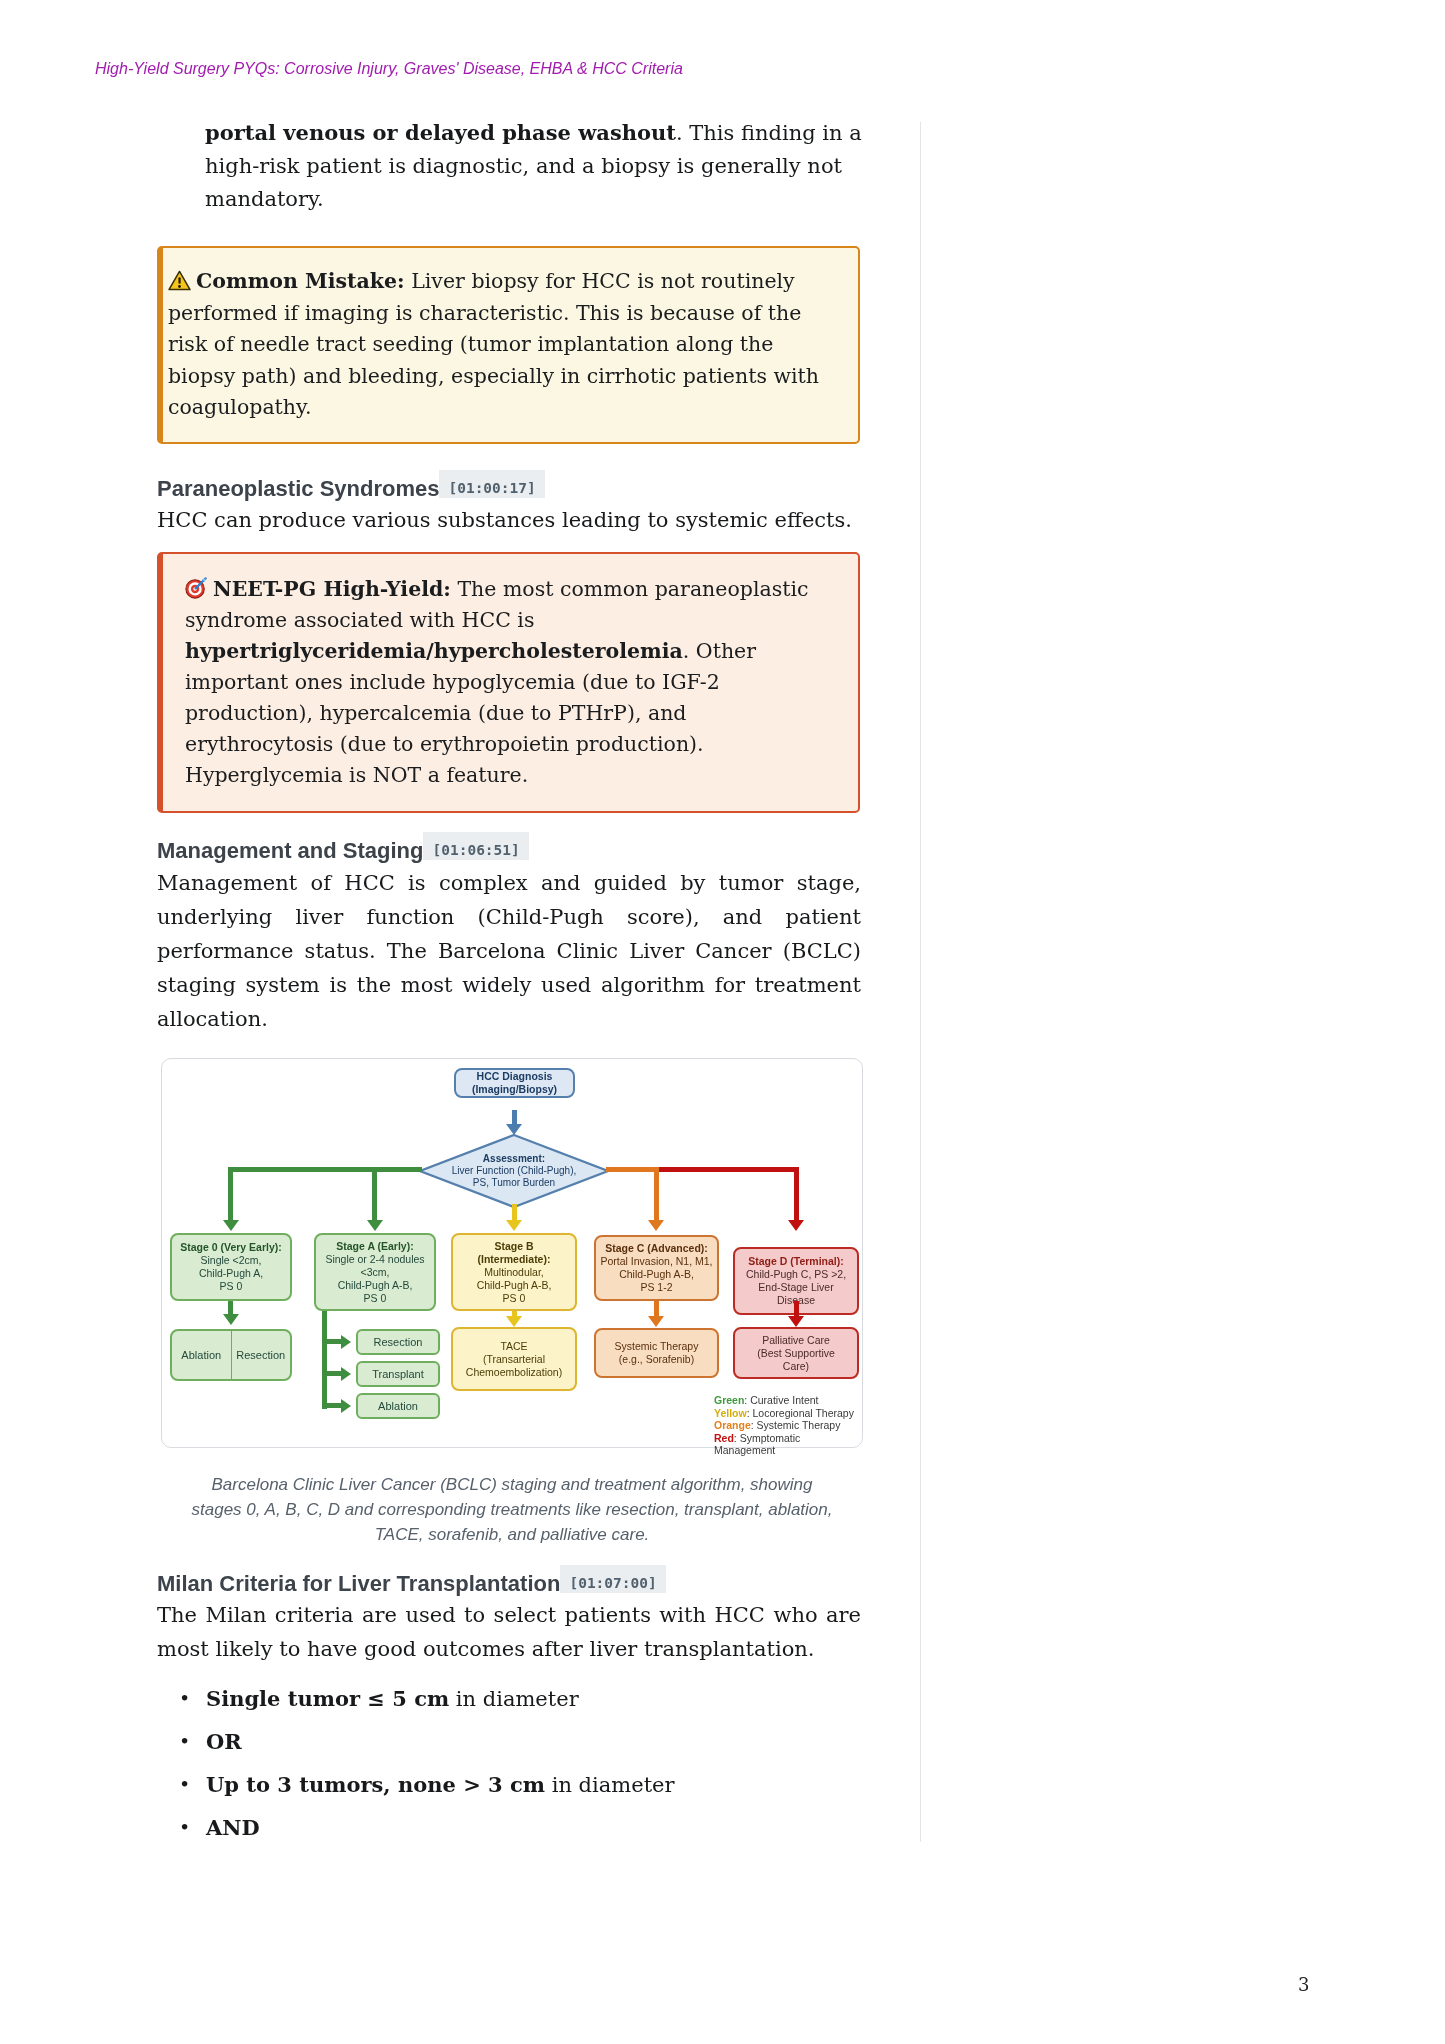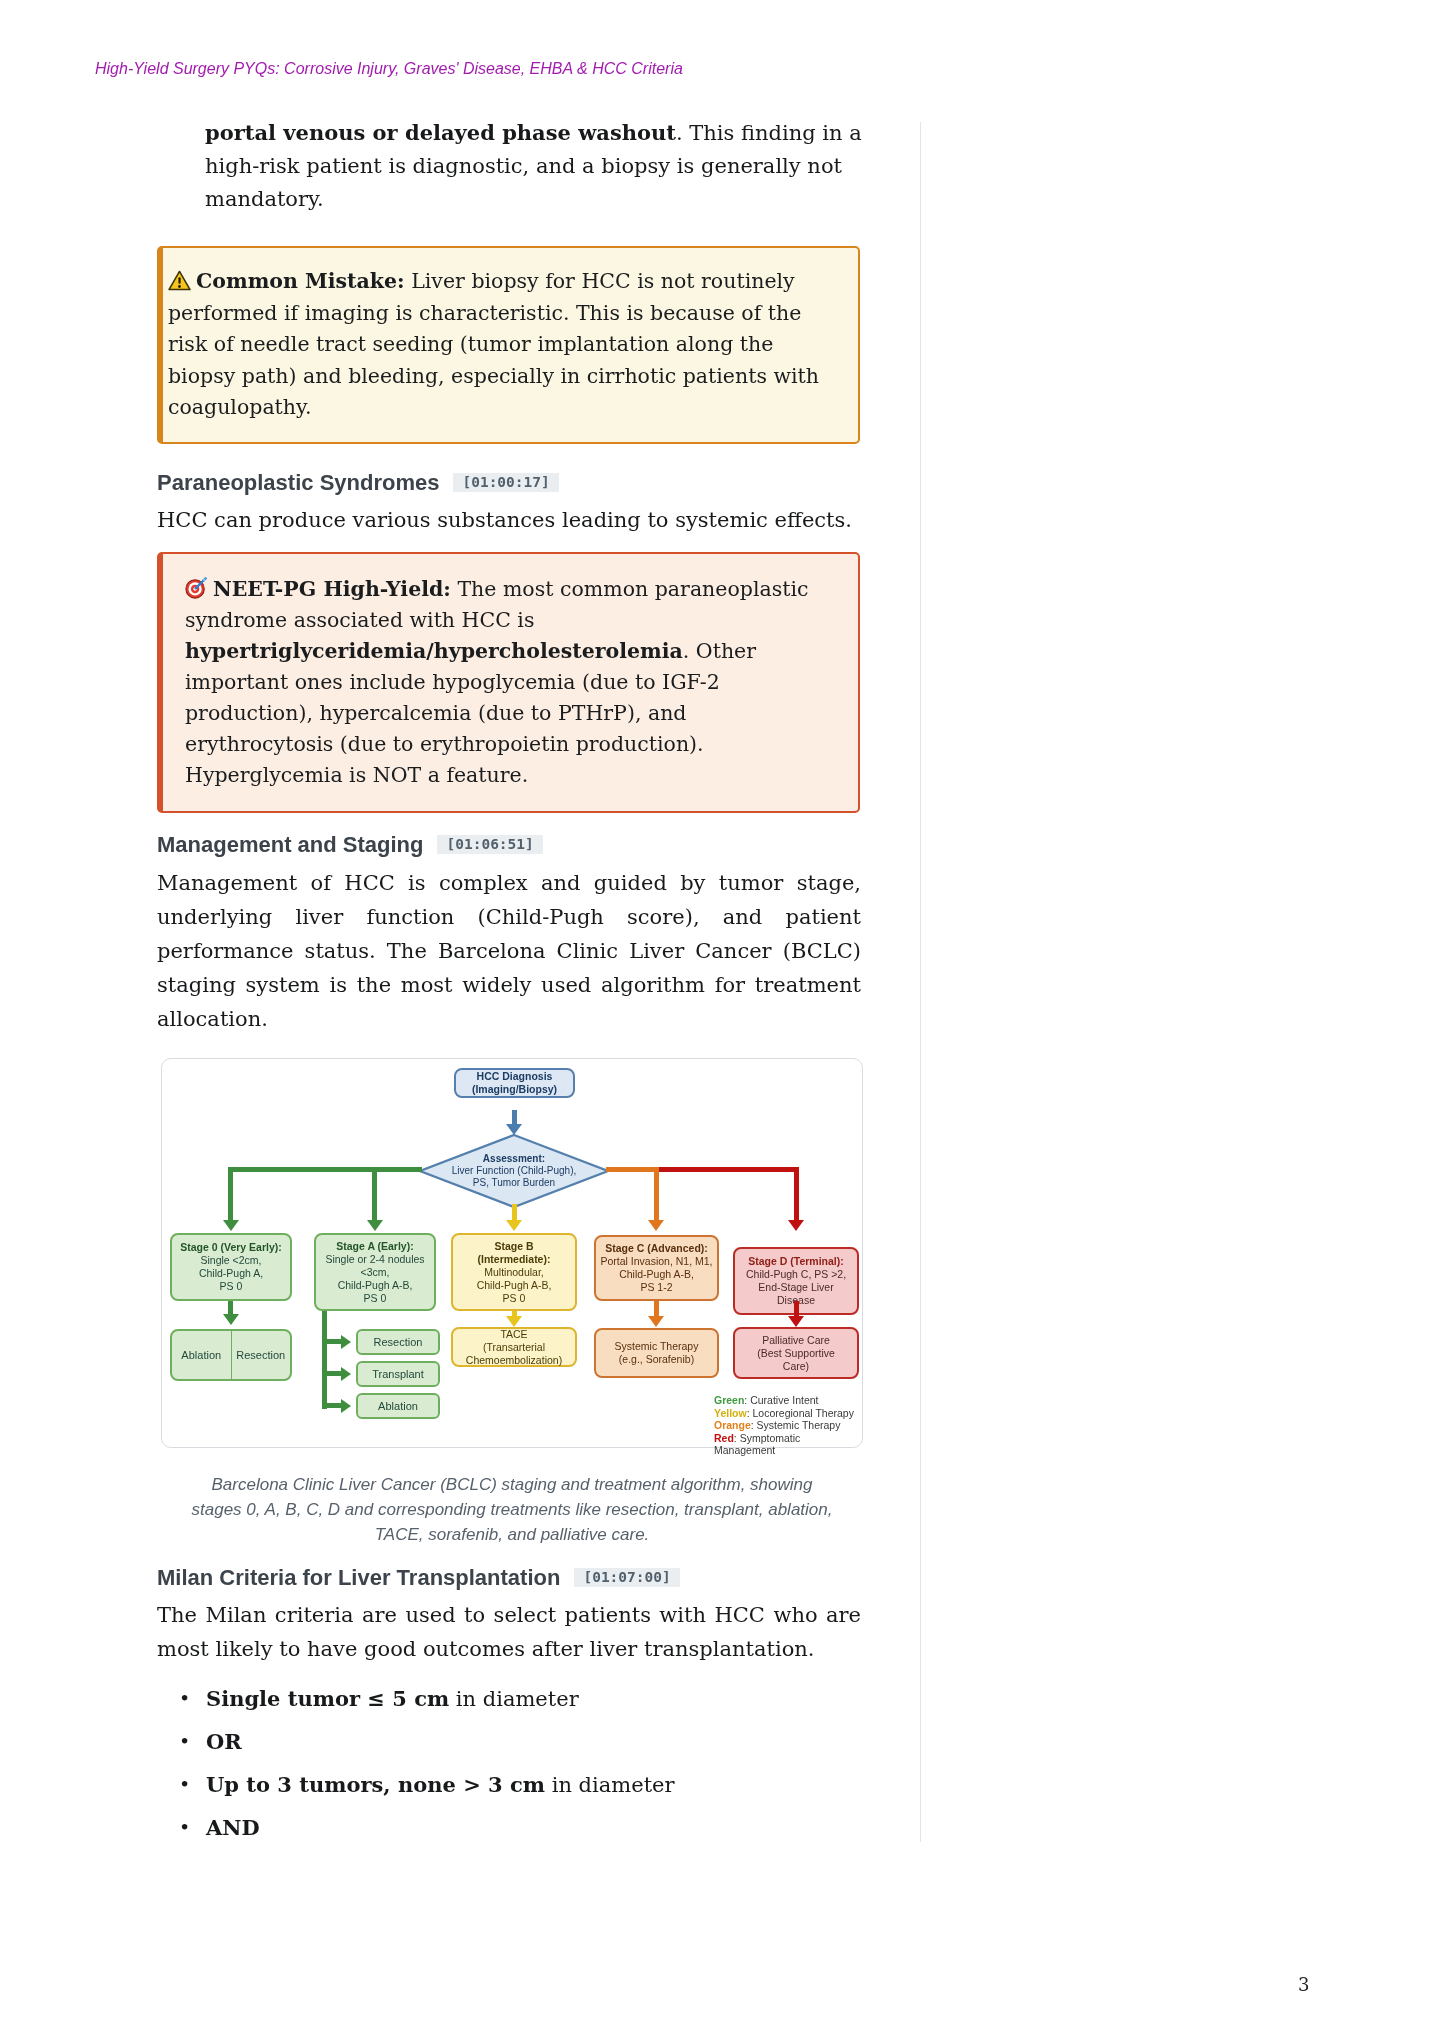--- a/index.html
+++ b/index.html
@@ -30,23 +30,23 @@
     border:2px solid #d4512b; border-left:6px solid #d4512b; padding:20px 26px 20px 22px;
   }
   .callout b, .intro b, .bullet b { font-weight:bold; }
   .inline-icon { display:inline-block; width:23px; height:21px; vertical-align:-3px; margin-right:5px; }
   .h-sans {
     position:absolute; left:157px;
     font-family:"Liberation Sans", sans-serif; font-weight:bold;
     font-size:22px; color:#3c434b; white-space:nowrap;
   }
   .ts-badge {
-    display:inline-block; margin-left:14px;
+    display:inline-block; 
     font-family:"DejaVu Sans Mono", monospace; font-size:14.5px; font-weight:bold;
-    color:#51616e; background:#eaeef1; padding:1px 9px 2px; border-radius:0;
+    color:#51616e; background:#eaeef1; padding:10px 9px 2px; border-radius:0;
     vertical-align:3px; cursor:pointer;
   }
   .p-body { position:absolute; left:157px; width:704px; font-size:21px; line-height:33px; color:#17191b; }
   .justify { text-align:justify; line-height:34px; }
 
   
   .fc {
     position:absolute; left:161px; top:1058px; width:702px; height:390px;
     background:#ffffff; border:1.5px solid #d8dbdf; border-radius:10px; box-sizing:border-box;
     font-family:"Liberation Sans", sans-serif;
@@ -235,21 +235,21 @@
     </div>
     <div class="fc-node fc-green fc-small" style="left:194px;top:270px;width:84px;height:26px">
       <div class="fc-line">Resection</div>
     </div>
     <div class="fc-node fc-green fc-small" style="left:194px;top:302px;width:84px;height:26px">
       <div class="fc-line">Transplant</div>
     </div>
     <div class="fc-node fc-green fc-small" style="left:194px;top:334px;width:84px;height:26px">
       <div class="fc-line">Ablation</div>
     </div>
-    <div class="fc-node fc-yellow" style="left:289px;top:268px;width:126px;height:40px">
+    <div class="fc-node fc-yellow" style="left:289px;top:268px;width:126px;height:64px">
       <div class="fc-line">TACE</div>
       <div class="fc-line">(Transarterial</div>
       <div class="fc-line">Chemoembolization)</div>
     </div>
     <div class="fc-node fc-orange" style="left:432px;top:269px;width:125px;height:50px">
       <div class="fc-line">Systemic Therapy</div>
       <div class="fc-line">(e.g., Sorafenib)</div>
     </div>
     <div class="fc-node fc-red" style="left:571px;top:268px;width:126px;height:52px">
       <div class="fc-line">Palliative Care</div>

